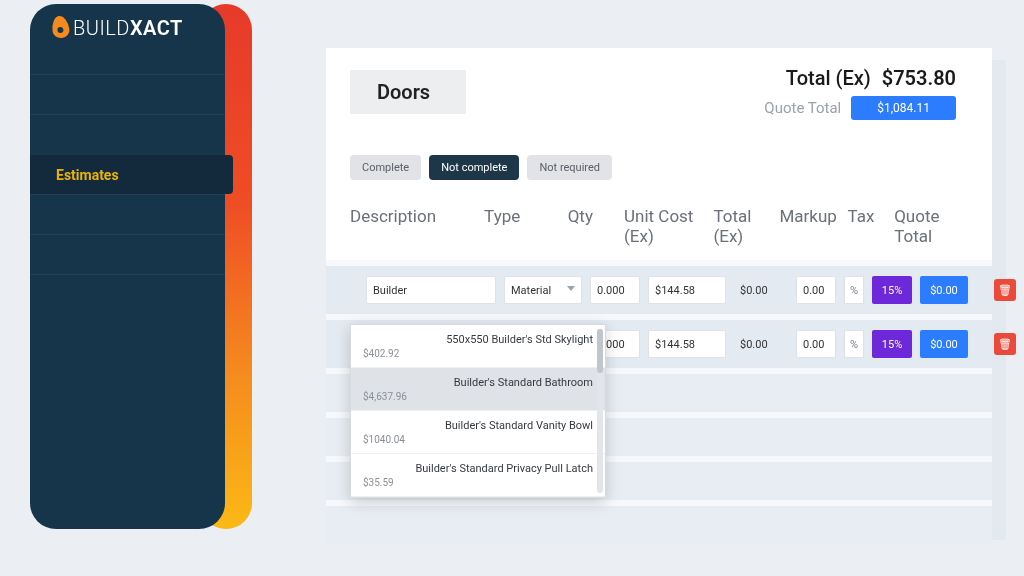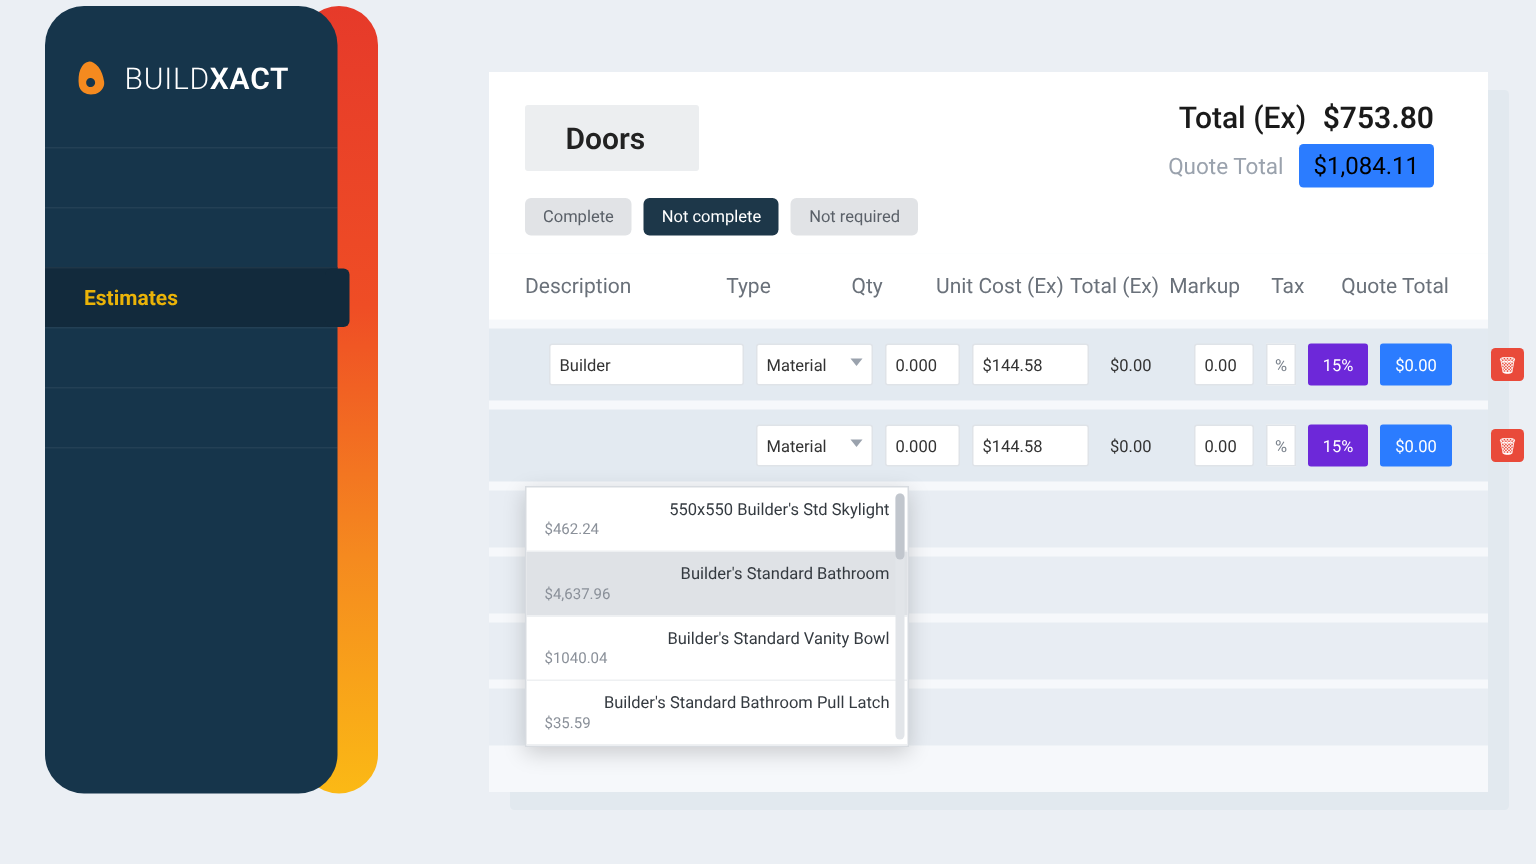--- a/index.html
+++ b/index.html
@@ -7,21 +7,21 @@
 
 .sidebar-accent {
   position: absolute; left: 200px; top: 4px; width: 52px; height: 525px;
   background: linear-gradient(180deg, #e63a2a 0%, #ef4d25 38%, #f58a1f 70%, #fbb915 100%);
   border-radius: 26px;
 }
 .sidebar {
   position: absolute; left: 30px; top: 4px; width: 195px; height: 525px;
   background: #16354b; border-radius: 26px; color: #fff;
 }
-.logo { display: flex; align-items: center; gap: 14px; padding: 36px 22px 24px; font-size: 20px; font-weight: 600; letter-spacing: .5px; }
+.logo { display: flex; gap: 4px; padding: 12px 22px 24px; font-size: 20px; font-weight: 600; letter-spacing: .5px; }
 .logo .flame { width: 17px; height: 22px; background: #f58a1f; border-radius: 60% 60% 60% 60% / 80% 80% 40% 40%; position: relative; transform: rotate(-8deg); }
 .logo .flame::after { content: ""; position: absolute; width: 6px; height: 6px; background: #16354b; border-radius: 50%; left: 5px; top: 11px; }
 .logo .b1 { font-weight: 300; }
 .nav { margin-top: 10px; }
 .nav-item { height: 40px; border-top: 1px solid rgba(255,255,255,0.06); display:flex; align-items:center; padding: 0 26px; font-size:14px; color:#cfd6db; }
 .nav-item.active { background: #122a3c; color:#eab308; font-weight:700; position:relative; }
 .nav-item.active::after { content:""; position:absolute; right:-8px; top:0; width:16px; height:100%; background:#122a3c; border-radius:4px; }
 
 .panel-shadow {
   position:absolute; left: 340px; top: 60px; width: 666px; height: 480px;
@@ -31,27 +31,27 @@
   position:absolute; left: 326px; top: 48px; width: 666px; height: 480px;
   background: #f6f8fb;
 }
 .header { background:#fff; padding: 22px 24px 12px; position:relative; }
 .cat-name { display:inline-block; background:#eceef0; padding: 10px 36px 10px 27px; font-size: 20px; font-weight:600; color:#222; border-radius:2px; }
 .totals { position:absolute; right:36px; top:18px; text-align:right; }
 .total-ex { font-size:20px; font-weight:600; color:#1a1a1a; }
 .total-ex .lbl { font-weight:500; margin-right:6px; }
 .qt-row { margin-top:6px; display:flex; justify-content:flex-end; align-items:center; gap:10px; }
 .qt-lbl { color:#9aa2ad; font-size:15px; }
-.qt-badge { background:#2b7cff; color:#000000; font-size:16px; padding:5px 10px; border-radius:3px; }
+.qt-badge { background:#2b7cff; color:#ffffff; font-size:12px; padding:5px 26px; border-radius:3px; }
 
 .status-row { margin-top:18px; display:flex; gap:8px; }
-.status-btn { font-size:11px; padding:6px 12px; border-radius:4px; border:none; background:#e1e3e6; color:#5a6068; cursor:pointer; }
+.status-btn { font-size:11px; padding:6px 12px; border-radius:4px; border:none; background:#e1e3e6; color:#5a6068; cursor:pointer;margin-top:23px; }
 .status-btn.active { background:#1d3749; color:#fff; }
 
-.cols { display:flex; padding: 14px 24px; font-size:14px; color:#6a717a; gap:0; background:#fff; }
+.cols { display:flex; padding: 14px 24px; font-size:17px; color:#6a717a; gap:0; background:#fff; }
 .c-desc{width:138px} .c-type{width:86px} .c-qty{width:58px} .c-uc{width:92px} .c-te{width:68px} .c-mu{width:70px} .c-tax{width:48px} .c-qt{width:76px}
 
 .row { display:flex; align-items:center; padding: 10px 24px; background:#e3eaf1; margin-top:6px; font-size:11px; gap:0; position:relative;justify-content:flex-end; }
 .fld { height:28px; background:#fff; border:1px solid #dfe3e8; border-radius:2px; display:flex; align-items:center; padding:0 6px; margin-right:8px; color:#333; }
 .fld.desc{width:130px} .fld.type{width:78px; position:relative;} .fld.qty{width:50px} .fld.uc{width:78px} .fld.te{width:54px; border:none; background:transparent;} .fld.mu{width:40px}
 .type .chev { position:absolute; right:6px; top:9px; width:0;height:0;border-left:4px solid transparent;border-right:4px solid transparent;border-top:5px solid #9aa2ad; }
 .pct { width:20px; height:28px; background:#fff; border:1px solid #dfe3e8; display:flex;align-items:center;justify-content:center; color:#7a828c; margin-right:8px; }
 .tax { width:40px; height:28px; background:#6d28d9; color:#fff; display:flex;align-items:center;justify-content:center; margin-right:8px; border-radius:2px; }
 .rqt { width:48px; height:28px; background:#2b7cff; color:#fff; display:flex;align-items:center;justify-content:center; border-radius:2px; }
 .del { position:absolute; right: -24px; width:22px; height:22px; background:#e94a3a; border-radius:3px; display:flex;align-items:center;justify-content:center; color:#fff; font-size:11px; cursor:pointer; }
@@ -157,29 +157,29 @@
 
   <div class="faded-row"></div>
   <div class="faded-row"></div>
   <div class="faded-row"></div>
   <div class="faded-row"></div>
 </div>
 
 <div class="dd">
   <div class="dd-item">
     <div class="dd-t">550x550 Builder's Std Skylight</div>
-    <div class="dd-p">$462.24</div>
+    <div class="dd-p">$402.92</div>
   </div>
   <div class="dd-item sel">
     <div class="dd-t">Builder's Standard Bathroom</div>
     <div class="dd-p">$4,637.96</div>
   </div>
   <div class="dd-item">
     <div class="dd-t">Builder's Standard Vanity Bowl</div>
     <div class="dd-p">$1040.04</div>
   </div>
   <div class="dd-item">
-    <div class="dd-t">Builder's Standard Bathroom Pull Latch</div>
+    <div class="dd-t">Builder's Standard Privacy Pull Latch</div>
     <div class="dd-p">$35.59</div>
   </div>
   <div class="dd-scroll"></div>
   <div class="dd-thumb"></div>
 </div>
 
 </body></html>

